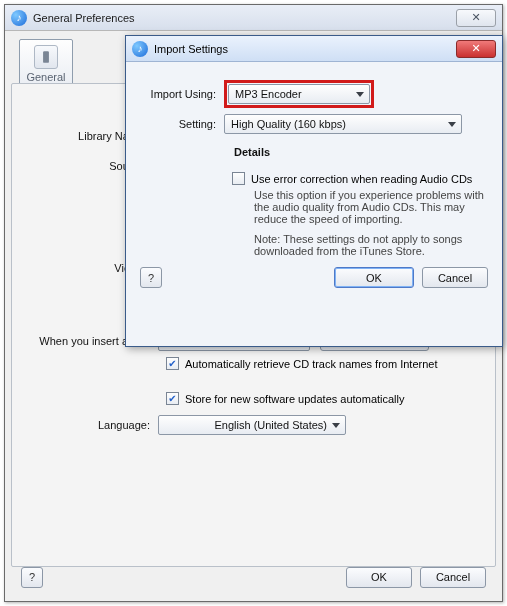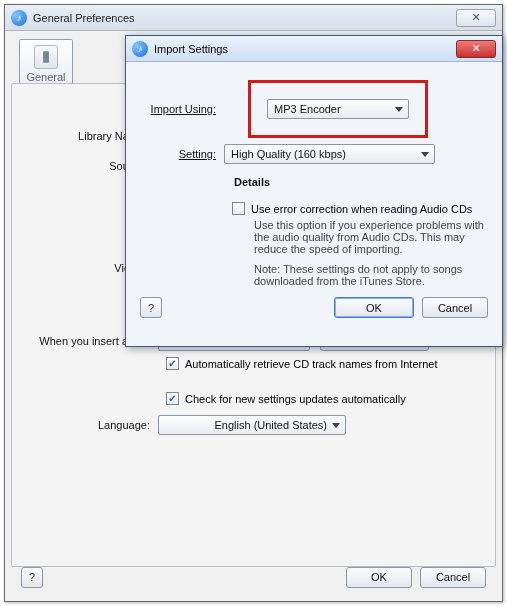--- a/index.html
+++ b/index.html
@@ -77,22 +77,22 @@
     display:flex;align-items:center;padding:0 6px;border-bottom:1px solid #9fb4d3;
   }
   .modal-close {
     margin-left:auto; width:40px; height:18px; border-radius:3px;
     border:1px solid #8a2b2b;
     background:linear-gradient(#f07a7a,#c93030);
     color:#fff; display:flex;align-items:center;justify-content:center;font-size:11px;
   }
   .modal-body { padding:14px 16px 10px 16px; }
   .mrow { display:flex; align-items:center; margin:4px 0; }
-  .mlbl { width:82px; text-align:right; padding-right:8px; color:#111;text-decoration:underline; }
-  .highlight { border:3px solid #d11a1a; padding:16px; display:inline-block;margin-left:24px; }
+  .mlbl { width:82px; text-align:right; padding-right:8px; color:#111; }
+  .highlight { border:3px solid #d11a1a; padding:1px; display:inline-block; }
   .details-box {
     margin-left:92px; margin-top:12px; width:250px;
   }
   .details-hdr { font-weight:bold;color:#111;margin-bottom:3px; }
   .details-inner {
     border:1px solid #cfd5de;background:#f4f6fa;padding:6px 8px;color:#4a4a4a;height:44px;
   }
   .sub { margin-left:112px; color:#444; }
   .sub2 { margin-left:112px; color:#444; margin-top:8px; }
   .modal-footer { display:flex;align-items:center;gap:8px;padding:0 14px 12px 14px; }
@@ -144,21 +144,21 @@
         <div class="row" style="margin-left:140px;">
           <div class="chk">
             <span class="chkbox">✔</span>
             <span>Automatically retrieve CD track names from Internet</span>
           </div>
         </div>
 
         <div class="row" style="margin-left:140px;margin-top:22px;">
           <div class="chk">
             <span class="chkbox">✔</span>
-            <span>Check for new settings updates automatically</span>
+            <span>Store for new software updates automatically</span>
           </div>
         </div>
 
         <div class="row" style="margin-top:10px;">
           <span class="lbl" style="width:132px;">Language:</span>
           <div class="dd" style="width:188px;justify-content:flex-end;">
             <span>English (United States)</span>
           </div>
         </div>
       </div>
@@ -185,21 +185,21 @@
         <span class="mlbl">Import Using:</span>
         <span class="highlight">
           <div class="dd" style="width:142px;">
             <span>MP3 Encoder</span>
           </div>
         </span>
       </div>
 
       <div class="mrow" style="margin-top:6px;">
         <span class="mlbl">Setting:</span>
-        <div class="dd" style="width:211px;">
+        <div class="dd" style="width:238px;">
           <span>High Quality (160 kbps)</span>
         </div>
       </div>
 
       <div class="details-box">
         <div class="details-hdr">Details</div>
       </div>
 
       <div class="mrow" style="margin-left:90px;margin-top:14px;">
         <div class="chk">

